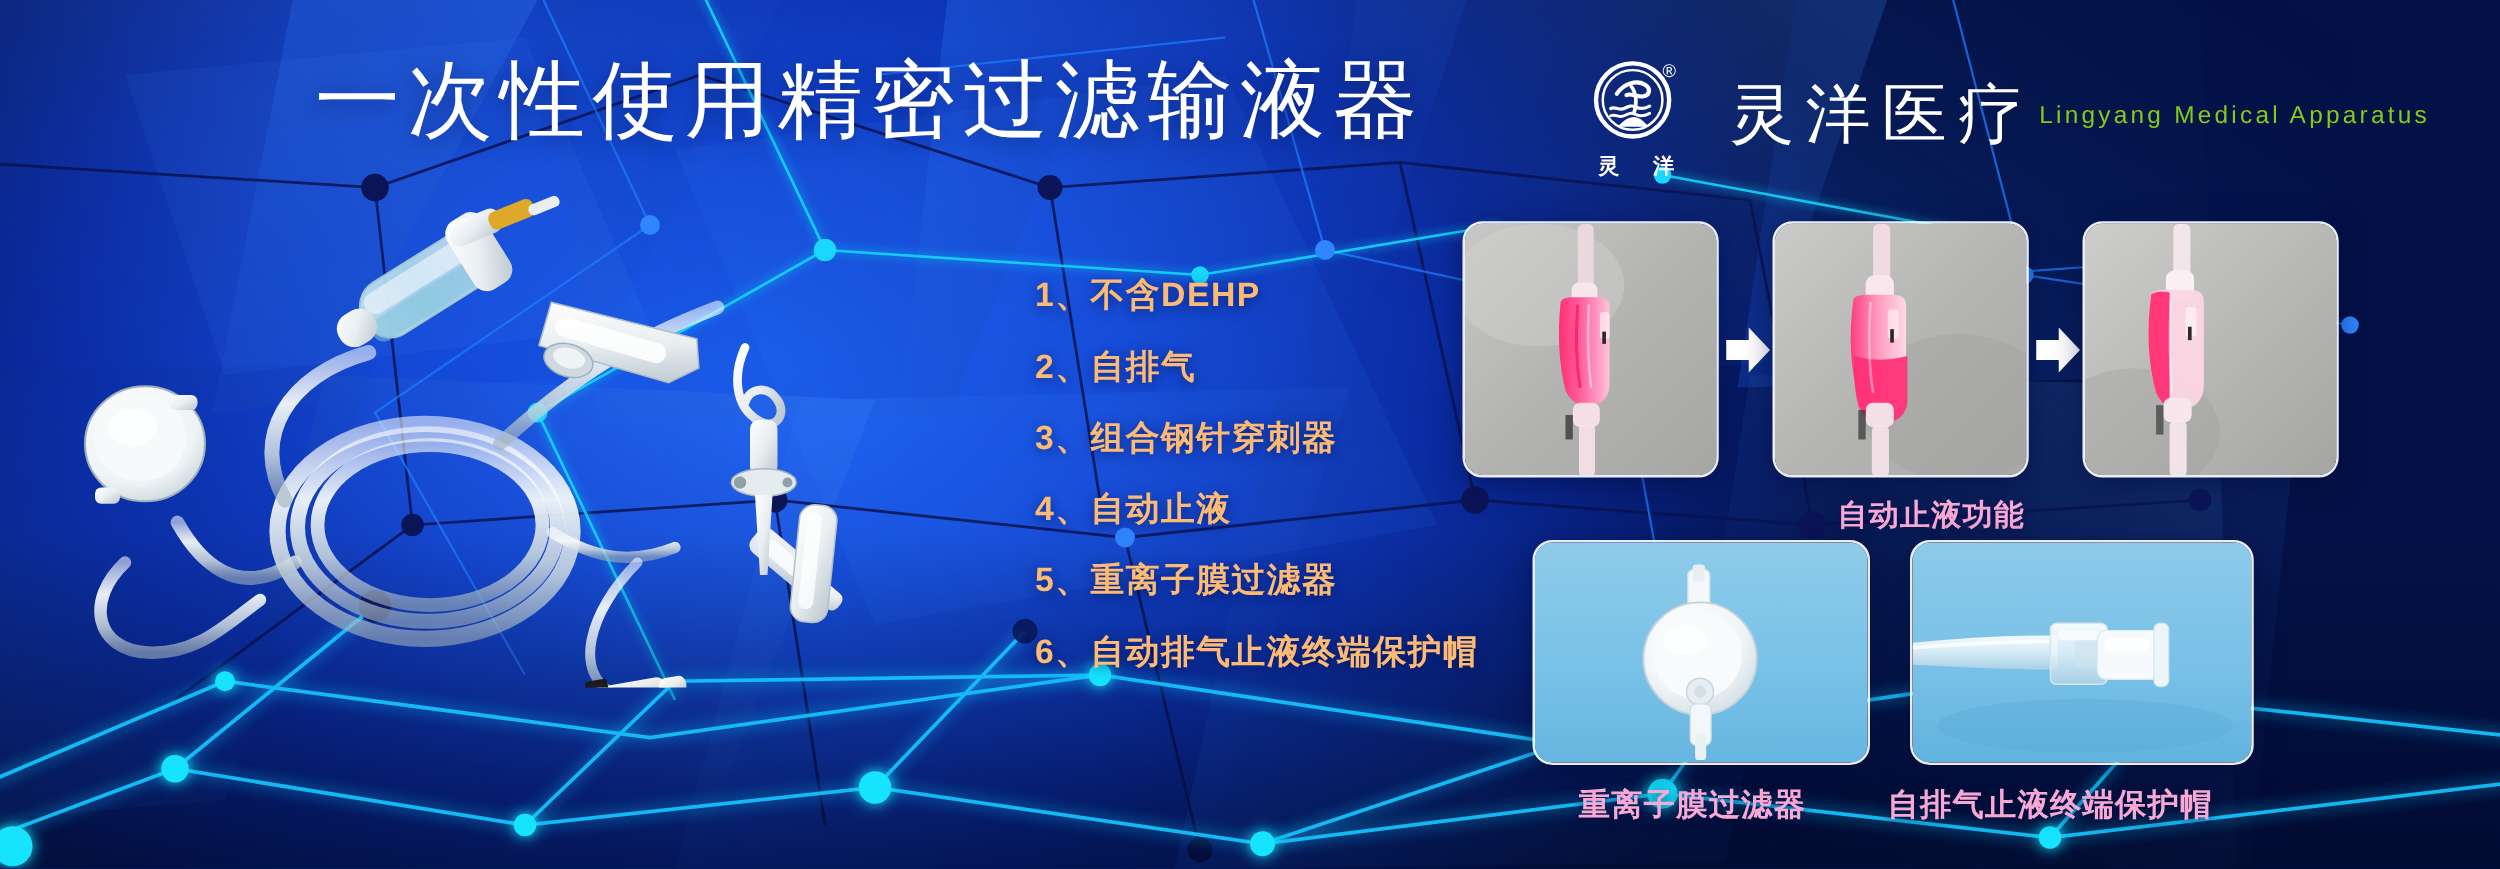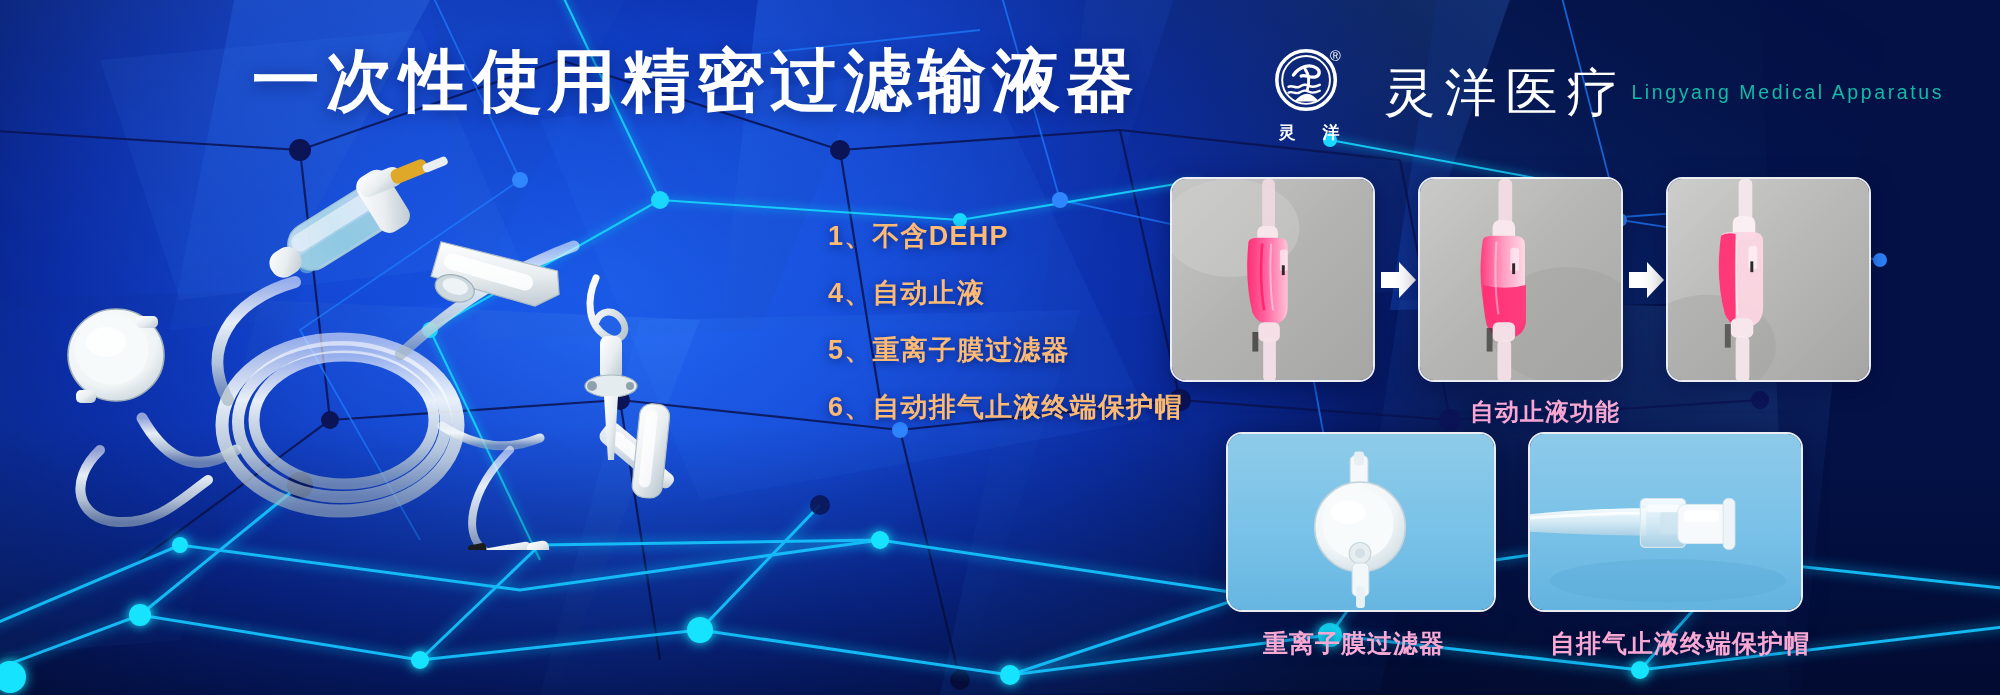--- a/index.html
+++ b/index.html
@@ -26,21 +26,21 @@
   .facets { position: absolute; inset: 0; opacity: .85; }
   .facets svg { width: 100%; height: 100%; display: block; }
   .hexnet { position: absolute; inset: 0; }
   .hexnet svg { width: 100%; height: 100%; display: block; }
   .lowglow { position: absolute; left: 0; right: 0; bottom: 0; height: 270px; }
   .lowglow svg { width: 100%; height: 100%; display: block; }
 
   
   .title {
     position: absolute; left: 252px; top: 46px;
-    font-size: 68px; font-weight: 700; color: #ffffff;
+    font-size: 68px; font-weight: 400; color: #ffffff;
     letter-spacing: 6px; line-height: 1;
     white-space: nowrap;
     text-shadow: 0 3px 16px rgba(0,20,90,.55);
   }
   .logo-block {
     position: absolute; right: 56px; top: 40px;
     display: flex; align-items: center; gap: 26px;
   }
   .logo-mark { display: flex; flex-direction: column; align-items: center; gap: 3px; }
   .logo-emblem { position: relative; width: 78px; height: 78px; }
@@ -49,21 +49,21 @@
     display: flex; gap: 26px; color: #fff;
     font-size: 17px; font-weight: 700; letter-spacing: 1px;
   }
   .logo-text { display: flex; flex-direction: row; align-items: center; gap: 4px; }
   .logo-cn {
     color: #fff; font-size: 52px; font-weight: 500;
     letter-spacing: 9px; line-height: 1; white-space: nowrap;
     padding-left: 9px;
   }
   .logo-en {
-    color: #14b8a6; font-size: 19.5px; font-weight: 400;
+    color: #84cc16; font-size: 19.5px; font-weight: 400;
     letter-spacing: 2.6px; white-space: nowrap;
   }
 
   
   .features {
     position: absolute; left: 828px; top: 218px;
     display: flex; flex-direction: column; gap: 21px;
   }
   .feature-item {
     color: #fdba74; font-size: 27px; font-weight: 700;
@@ -99,21 +99,21 @@
   .c4 { left: 1226px; width: 270px; }
   .c5 { left: 1528px; width: 275px; }
 
   
   .caption {
     position: absolute; color: #f9a8d4; font-weight: 700;
     white-space: nowrap; text-shadow: 0 2px 9px rgba(0,16,70,.7);
   }
   .cap-top { top: 396px; left: 1470px; font-size: 24px; letter-spacing: 1px; }
   .cap-b1 { top: 627px; left: 1263px; font-size: 25px; letter-spacing: 1px; }
-  .cap-b2 { top: 627px; left: 1510px; font-size: 25px; letter-spacing: 1px; margin-left: 40px; }
+  .cap-b2 { top: 627px; left: 1510px; font-size: 25px; letter-spacing: 1px; }
 </style>
 </head>
 <body>
 
 <div id="banner">
 
   <div class="bg-base"></div>
 
   <div class="facets">
     <svg viewBox="0 0 2000 695" preserveAspectRatio="none">
@@ -270,20 +270,22 @@
       </div>
     </div>
     <div class="logo-text">
       <div class="logo-cn">灵洋医疗</div>
       <div class="logo-en">Lingyang Medical Apparatus</div>
     </div>
   </div>
 
   <div class="features">
     <div class="feature-item">1、不含DEHP</div>
+    <div class="feature-item">2、自排气</div>
+    <div class="feature-item">3、组合钢针穿刺器</div>
     <div class="feature-item">4、自动止液</div>
     <div class="feature-item">5、重离子膜过滤器</div>
     <div class="feature-item">6、自动排气止液终端保护帽</div>
   </div>
 
   <div class="product">
     <svg viewBox="0 0 720 400">
       <defs>
         <linearGradient id="tube" x1="0" y1="0" x2="0" y2="1">
           <stop offset="0" stop-color="#ffffff" stop-opacity=".55"></stop>

